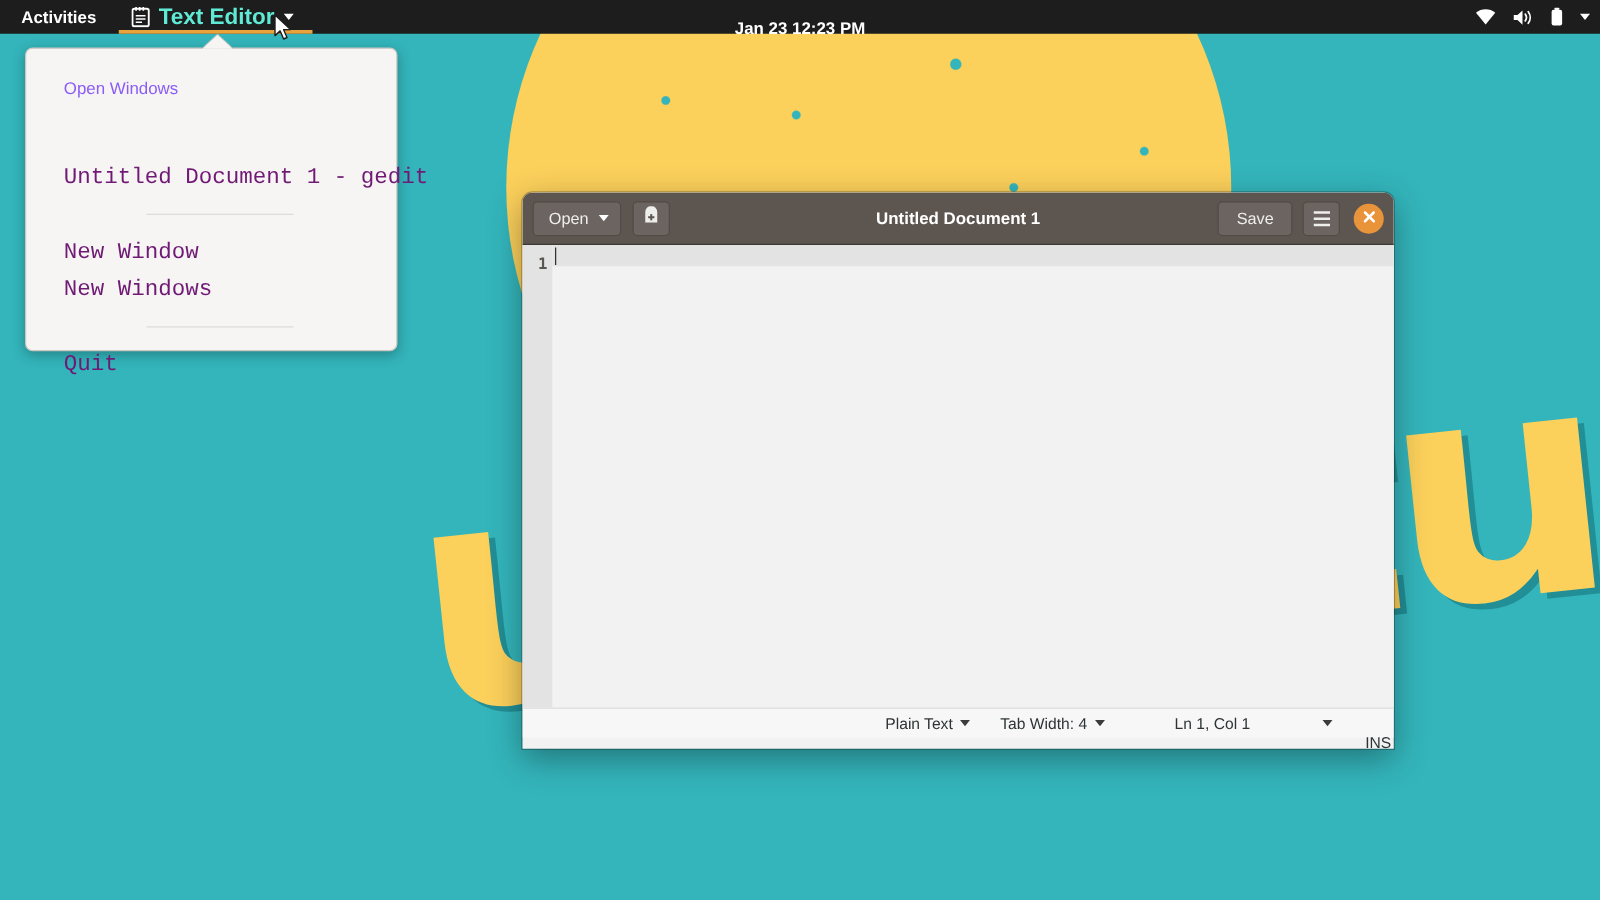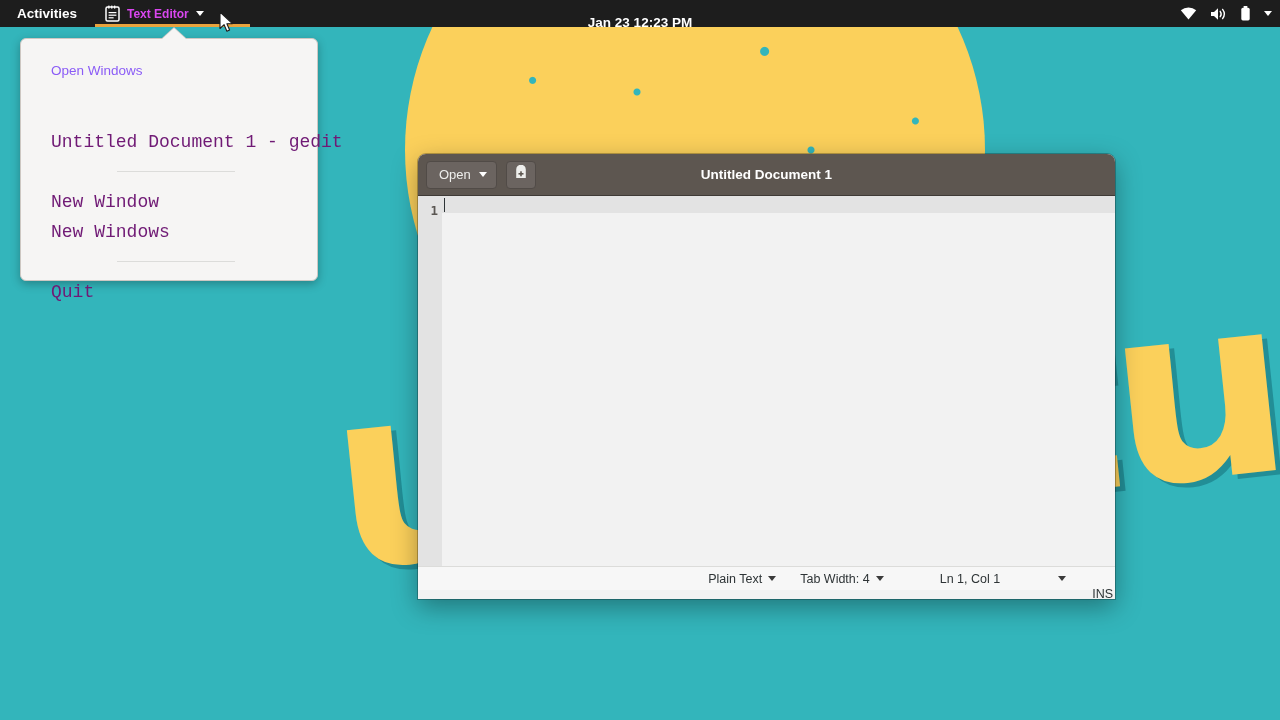--- a/index.html
+++ b/index.html
@@ -61,21 +61,21 @@
   }
   #app-menu-btn {
     position: absolute; left: 95px; top: 0; height: 27px;
     display: flex; align-items: center; gap: 7px; padding: 0 10px;
     cursor: pointer;
   }
   #app-menu-btn .underline {
     position: absolute; left: 0; bottom: 0; width: 155px; height: 3px;
     background: #e8a33d;
   }
-  #app-menu-btn .label { font-size: 12px; font-weight: bold; color:#d946ef; }
+  #app-menu-btn .label { font-size: 18px; font-weight: bold; color:#5eead4; }
   .caret-down {
     width: 0; height: 0; border-left: 4.5px solid transparent;
     border-right: 4.5px solid transparent; border-top: 5px solid #ffffff;
   }
   #clock {
     position: absolute; left: 0; top: 0; width: 1280px; height: 44px;
     display: flex; align-items: center; justify-content: center;
     font-size: 13.5px; font-weight: bold; color: #ffffff; pointer-events: none;
   }
   #tray {
@@ -276,20 +276,39 @@
         <svg width="16" height="16" viewBox="0 0 16 16">
           <path d="M3.2 4.5 a4.8 4.8 0 0 1 9.6 0 V13 H3.2 Z" fill="#eeeeec"></path>
           <rect x="7.2" y="6.3" width="1.6" height="5" fill="#5d5650"></rect>
           <rect x="5.5" y="8" width="5" height="1.6" fill="#5d5650"></rect>
         </svg>
       </span>
     </div>
 
     <div id="win-title">Untitled Document 1</div>
 
+    <div class="hb-right">
+      <div class="hb-btn" id="save-btn">
+        <span>Save</span>
+      </div>
+      <div class="hb-btn" id="menu-btn">
+        <span class="burger">
+            <i></i>
+            <i></i>
+            <i></i>
+          </span>
+      </div>
+      <div id="close-btn">
+        <span>
+          <svg width="11" height="11" viewBox="0 0 11 11">
+            <path d="M2 2 L9 9 M9 2 L2 9" stroke="#ffffff" stroke-width="2" stroke-linecap="round"></path>
+          </svg>
+        </span>
+      </div>
+    </div>
   </div>
 
   <div id="editor-area">
     <div id="gutter">
       <div id="gutter-line1">1</div>
     </div>
     <div id="text-surface">
       <div id="current-line"></div>
       <div id="caret"></div>
     </div>

